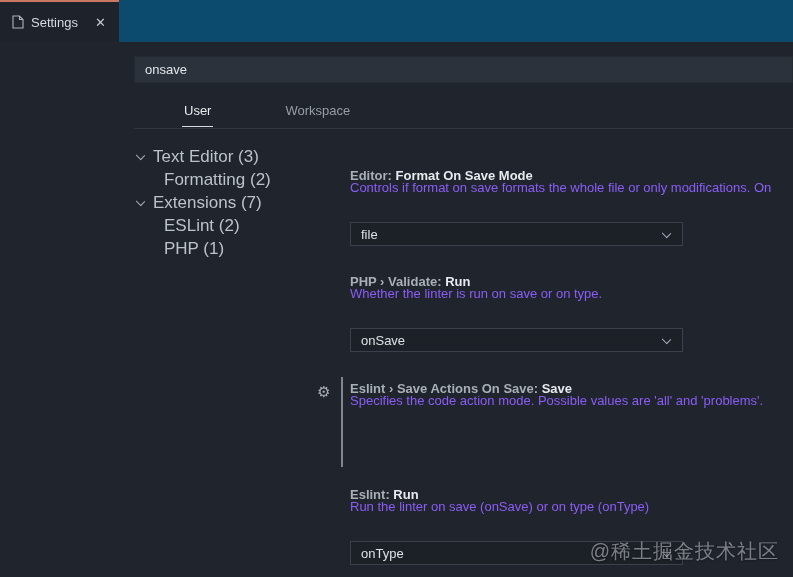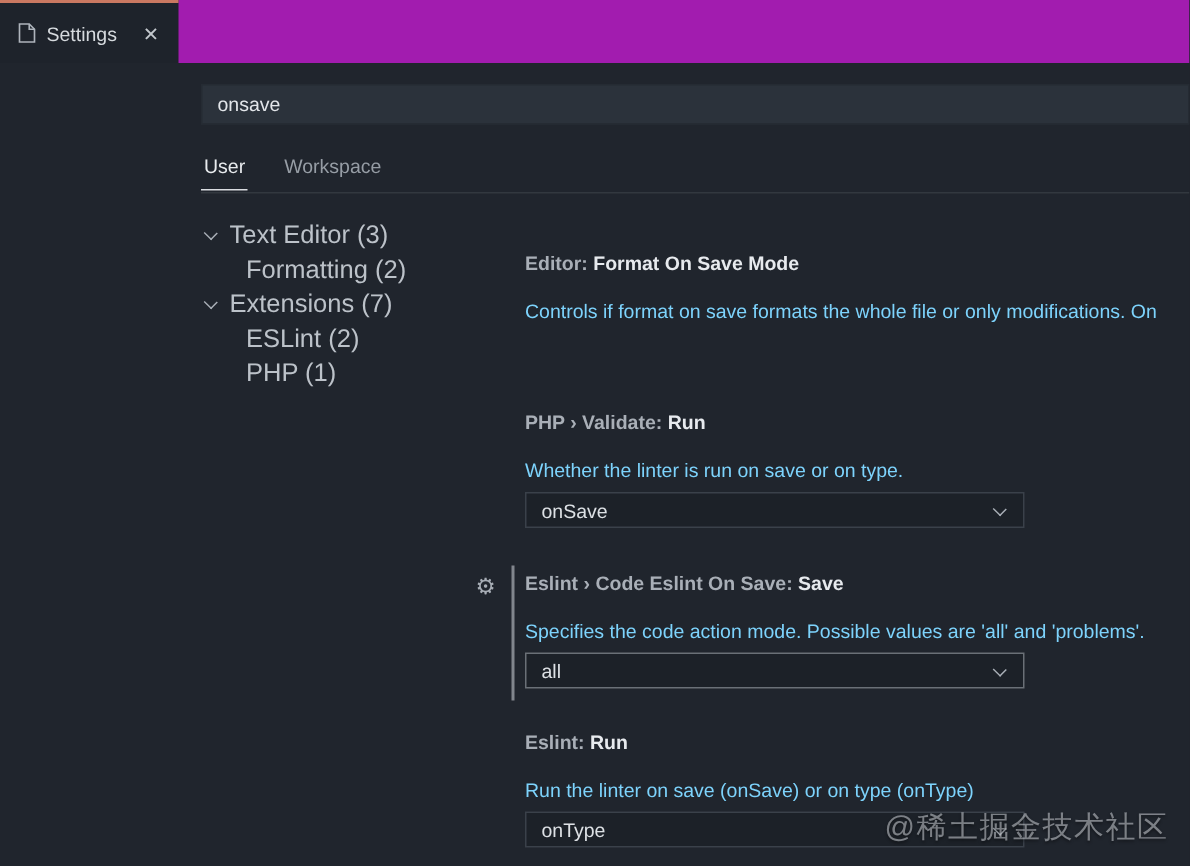--- a/index.html
+++ b/index.html
@@ -7,21 +7,21 @@
   body {
     position:relative;
     font-family:"Liberation Sans", sans-serif;
     background:#20252d;
     -webkit-font-smoothing:antialiased;
   }
 
   
   .tabbar {
     position:absolute; top:0; left:0; right:0; height:42px;
-    background:#a21caf;
+    background:#0c4a6e;
   }
   .tab {
     position:absolute; top:0; left:0; width:119px; height:42px;
     background:#1e232b;
     border-top:2px solid #ca7861;
     display:flex; align-items:center;
     padding:0 10px 0 12px;
     cursor:pointer;
   }
   .tab .file-icon { display:inline-flex; margin-right:7px; }
@@ -36,21 +36,21 @@
 
   .search {
     position:absolute; left:134px; top:14px; right:0; height:27px;
     background:#2b323b; border:1px solid #252b33; border-radius:0;
     color:#e3e6ea; font-size:13px; font-family:"Liberation Sans", sans-serif;
     padding:0 10px; outline:none;
   }
 
   .scope-tabs { position:absolute; left:134px; top:57px; display:flex; gap:22px; }
   .scope-tab {
-    font-size:13px; color:#969da5; padding:4px 2px 8px 2px; cursor:pointer;
+    font-size:13px; color:#969da5; padding:4px 2px 8px 2px; cursor:pointer;margin-left:48px;
   }
   .scope-tab.active {
     color:#e8ebee; border-bottom:1px solid #d9dce0;
   }
   .header-divider {
     position:absolute; left:134px; right:0; top:86px; height:1px; background:#32383f;
   }
 
   
   .toc { position:absolute; left:134px; top:102px; width:210px; }
@@ -69,22 +69,22 @@
     transform:rotate(45deg) scale(1,0.9);
   }
 
   
   .settings-list { position:absolute; left:350px; top:126px; right:0; bottom:0; }
   .setting { position:absolute; left:0; width:600px; }
   .setting .title { font-size:13px; height:18px; white-space:nowrap; }
   .setting .title .cat  { color:#a9afb7; font-weight:600; }
   .setting .title .name { color:#e7eaee; font-weight:700; }
   .setting .desc {
-    position:absolute; top:32px; left:0;
-    color:#7dd3fc; font-size:13px; white-space:nowrap;
+    position:absolute; top:12px; left:0;
+    color:#8b5cf6; font-size:13px; white-space:nowrap;
   }
   .select {
     position:absolute; top:54px; left:0; width:333px; height:24px;
     background:#1c2128; border:1px solid #3a414a;
     display:flex; align-items:center; padding:0 10px;
     color:#dde1e5; font-size:13px; cursor:pointer;
   }
   .select .chev { position:absolute; right:12px; top:7px; }
   .select.focused { border-color:#6a7077; }
 
@@ -149,44 +149,44 @@
     </div>
   </div>
 
   <div class="settings-list">
 
     <div class="setting" style="top:0">
       <div class="title">
         <span class="cat">Editor: </span><span class="name">Format On Save Mode</span>
       </div>
       <div class="desc">Controls if format on save formats the whole file or only modifications. On</div>
+      <div class="select">
+        <span>file</span>
+        <span class="chev"></span>
+      </div>
     </div>
 
     <div class="setting" style="top:106px">
       <div class="title">
         <span class="cat">PHP › Validate: </span><span class="name">Run</span>
       </div>
       <div class="desc">Whether the linter is run on save or on type.</div>
       <div class="select">
         <span>onSave</span>
         <span class="chev"></span>
       </div>
     </div>
 
     <div class="setting" style="top:213px">
       <span class="gear-icon">⚙</span>
       <span class="row-indicator"></span>
       <div class="title">
-        <span class="cat">Eslint › Code Eslint On Save: </span><span class="name">Save</span>
+        <span class="cat">Eslint › Save Actions On Save: </span><span class="name">Save</span>
       </div>
       <div class="desc">Specifies the code action mode. Possible values are 'all' and 'problems'.</div>
-      <div class="select focused">
-        <span>all</span>
-        <span class="chev"></span>
-      </div>
     </div>
 
     <div class="setting" style="top:319px">
       <div class="title">
         <span class="cat">Eslint: </span><span class="name">Run</span>
       </div>
       <div class="desc">Run the linter on save (onSave) or on type (onType)</div>
       <div class="select">
         <span>onType</span>
         <span class="chev"></span>

